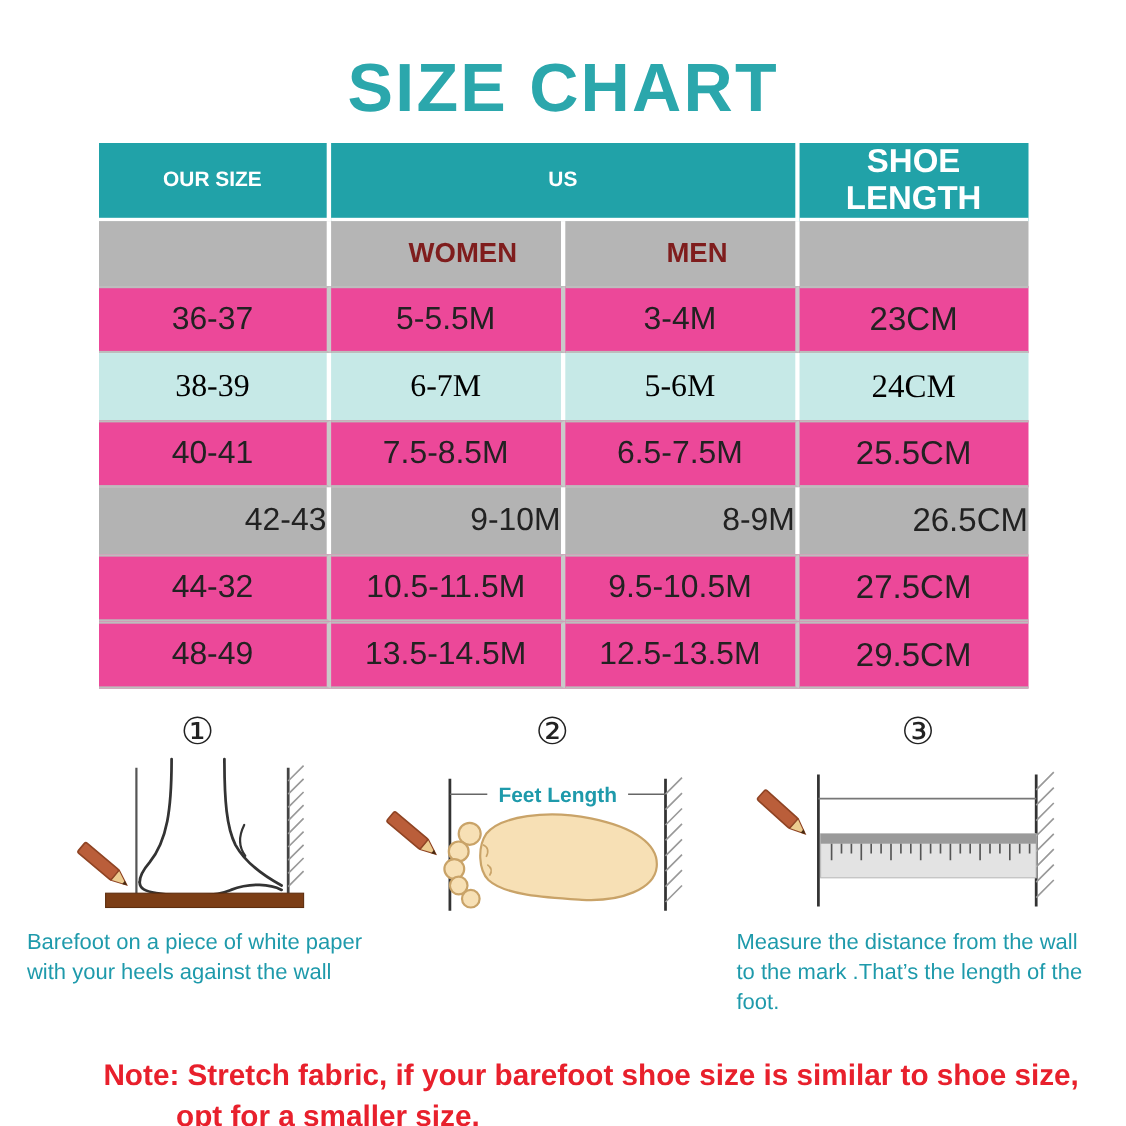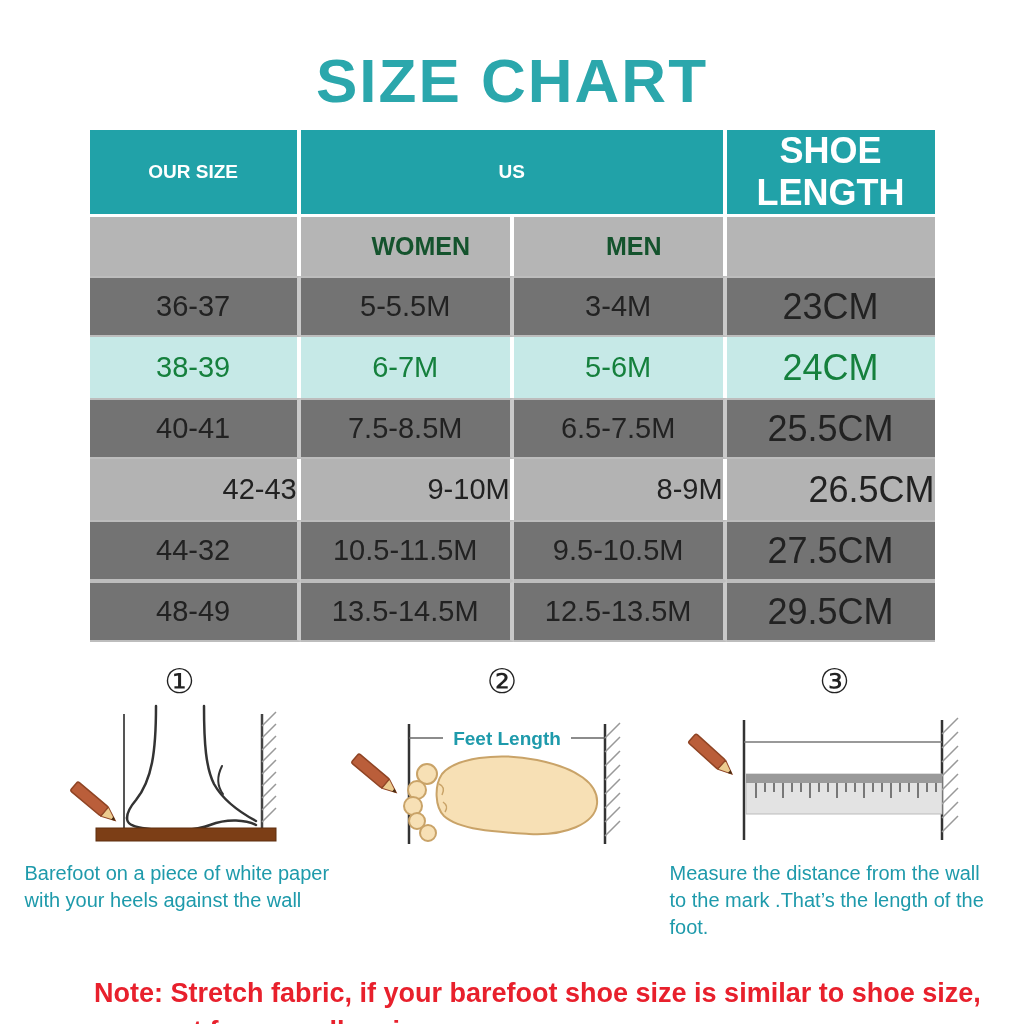--- a/index.html
+++ b/index.html
@@ -6,29 +6,29 @@
   html, body { width: 1024px; height: 1024px; overflow: hidden; background: #fff;
     font-family: "Liberation Sans", sans-serif; }
 
   .title { text-align: center; padding-top: 6px; font-size: 62px; font-weight: bold;
     color: #2BA7AC; letter-spacing: 2px; margin-top: 39px; }
 
   table.size-table { width: 845px; margin: 14px auto 0; border-collapse: separate;
     border-spacing: 0; table-layout: fixed; }
   .size-table td { text-align: center; vertical-align: middle; height: 61px;
     font-size: 29px; color: #222; }
-  .size-table td:last-child { border-right: none !important; font-size: 36px; }
+  .size-table td:last-child { border-right: none !important; font-size: 30px; }
 
   tr.head-teal td { background: #21A2A8; color: #fff; font-weight: bold; font-size: 19px;
     height: 64px; border-right: 4px solid #fff; border-bottom: 3px solid #fff; }
-  tr.head-gray td { background: #B5B5B5; color: #14532d; font-weight: bold; font-size: 25px;
+  tr.head-gray td { background: #B5B5B5; color: #7f1d1d; font-weight: bold; font-size: 25px;
     height: 59px; border-right: 4px solid #fff; padding-left: 31px; }
-  tr.r-white td { background: #737373; border-right: 4px solid #C9C9C9;
+  tr.r-white td { background: #ec4899; border-right: 4px solid #C9C9C9;
     border-top: 2px solid #BDBDBD; border-bottom: 2px solid #BDBDBD; }
-  tr.r-hl td { background: #C6E9E7; color: #15803d; border-right: 4px solid #fff; }
+  tr.r-hl td { background: #C6E9E7; color: #000000; border-right: 4px solid #fff; font-family: Liberation Serif, serif; }
   tr.r-gray td { background: #B3B3B3; border-right: 4px solid #fff; text-align: right; }
 
   .steps { display: flex; width: 1010px; margin: 22px auto 0; }
   .step { display: flex; flex-direction: column; align-items: center; }
   .step-1 { width: 345px; }
   .step-2 { width: 300px; }
   .step-3 { width: 365px; }
   .step-num { font-size: 34px; color: #222; line-height: 1; margin-bottom: 4px; }
   .step svg { display: block; }
   .caption { margin-top: 8px; color: #1E9AAB; font-size: 20px; line-height: 1.35;

